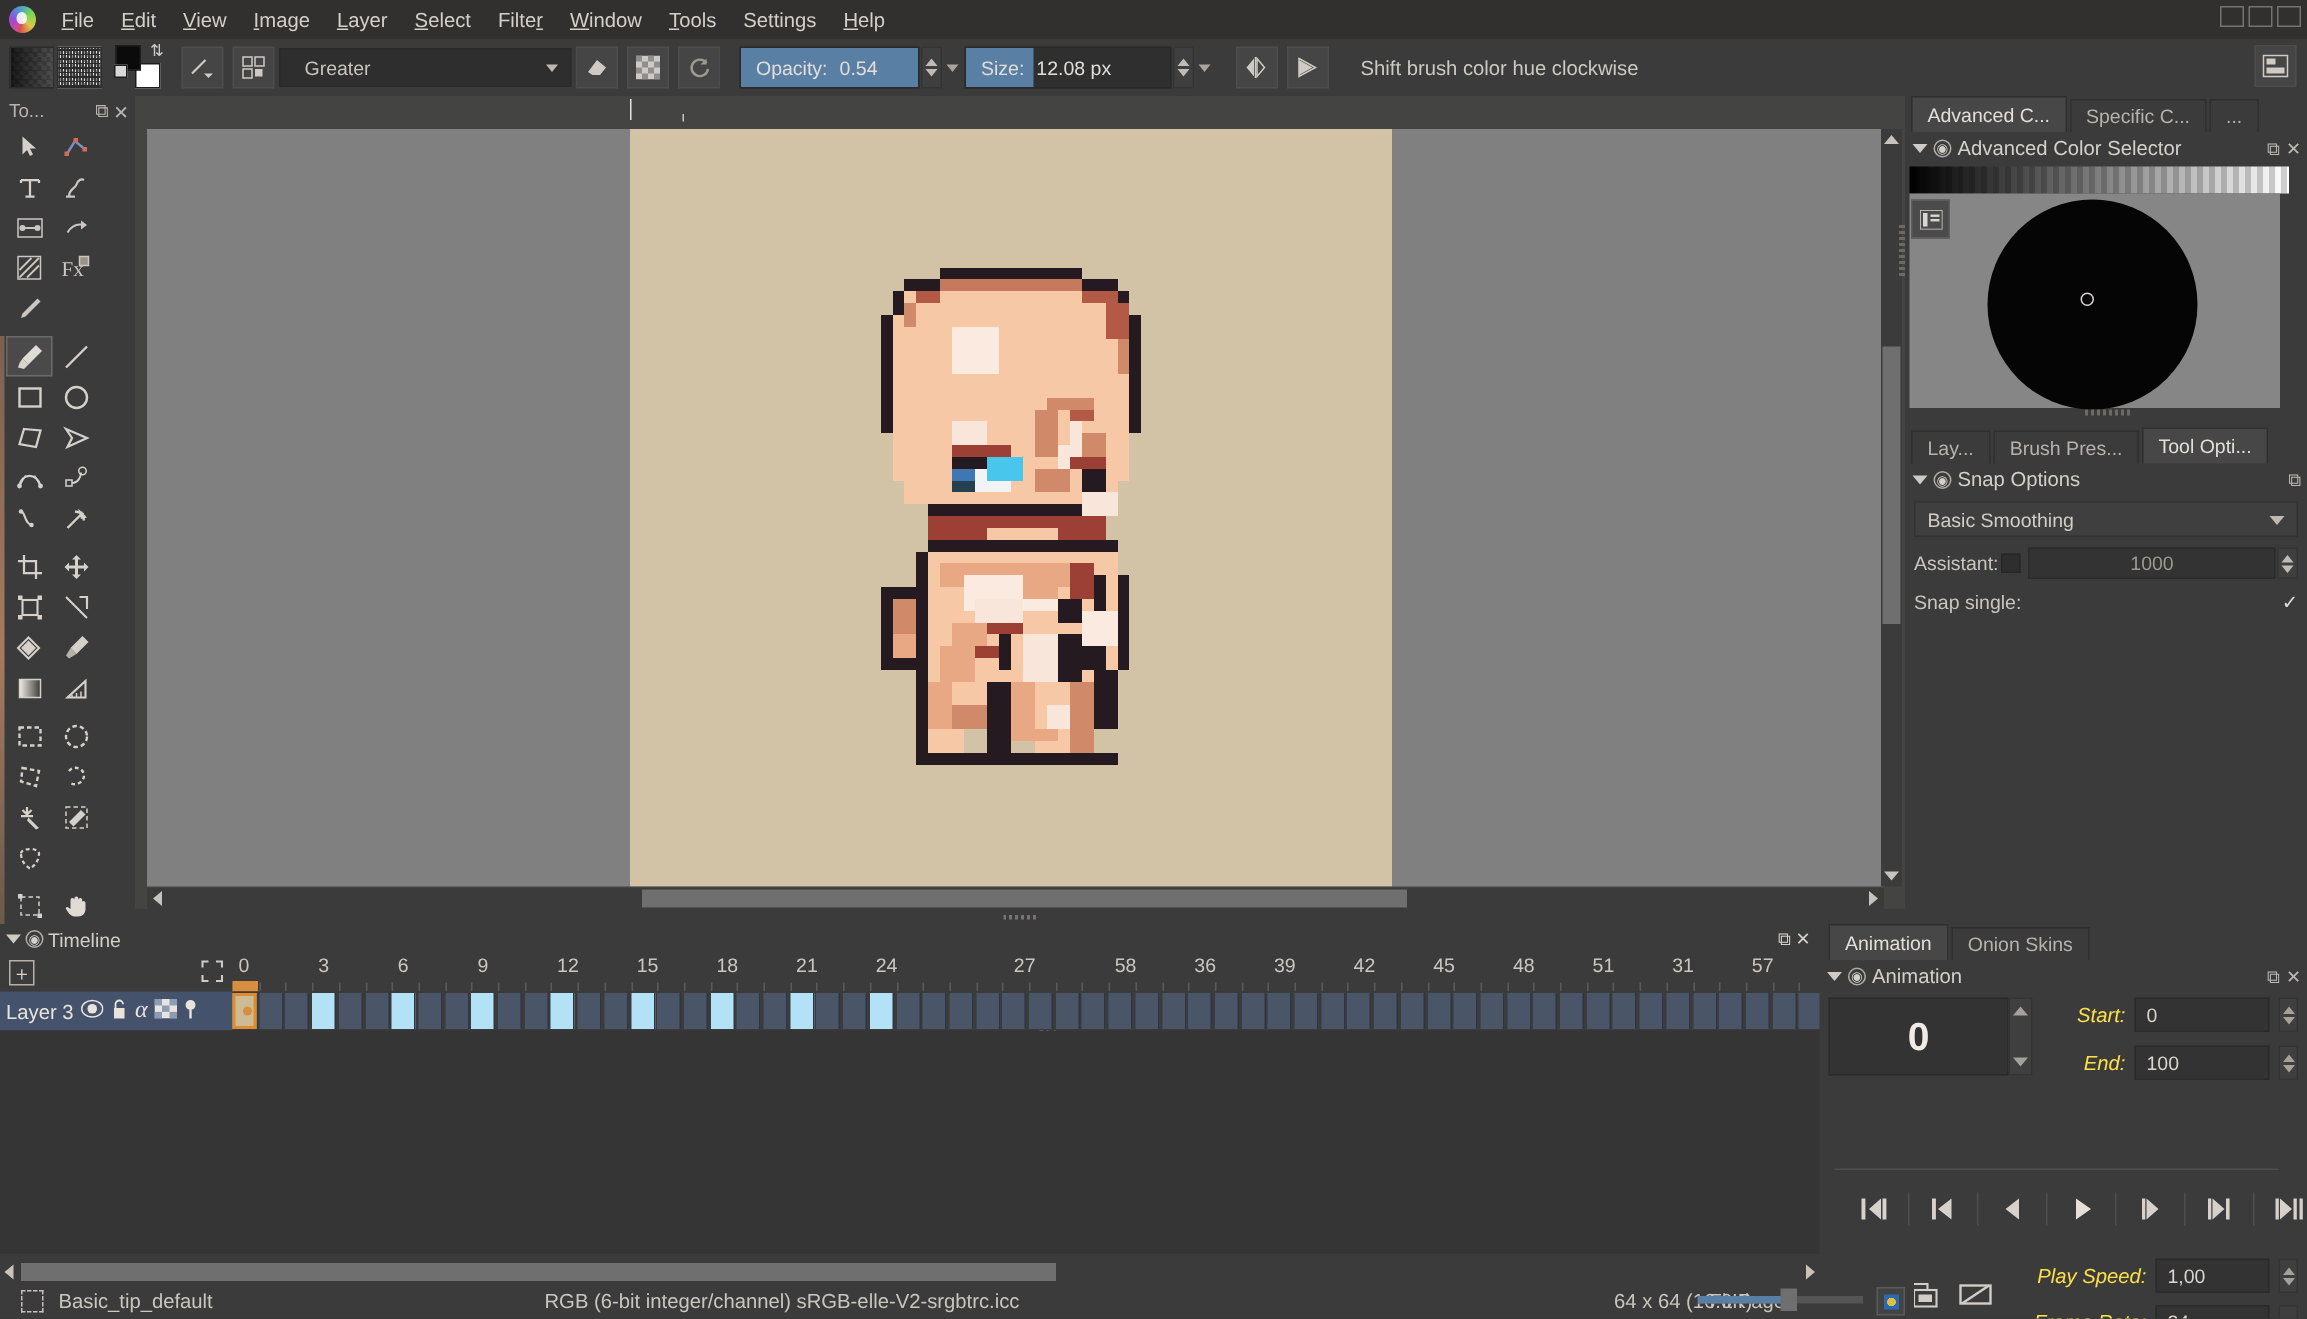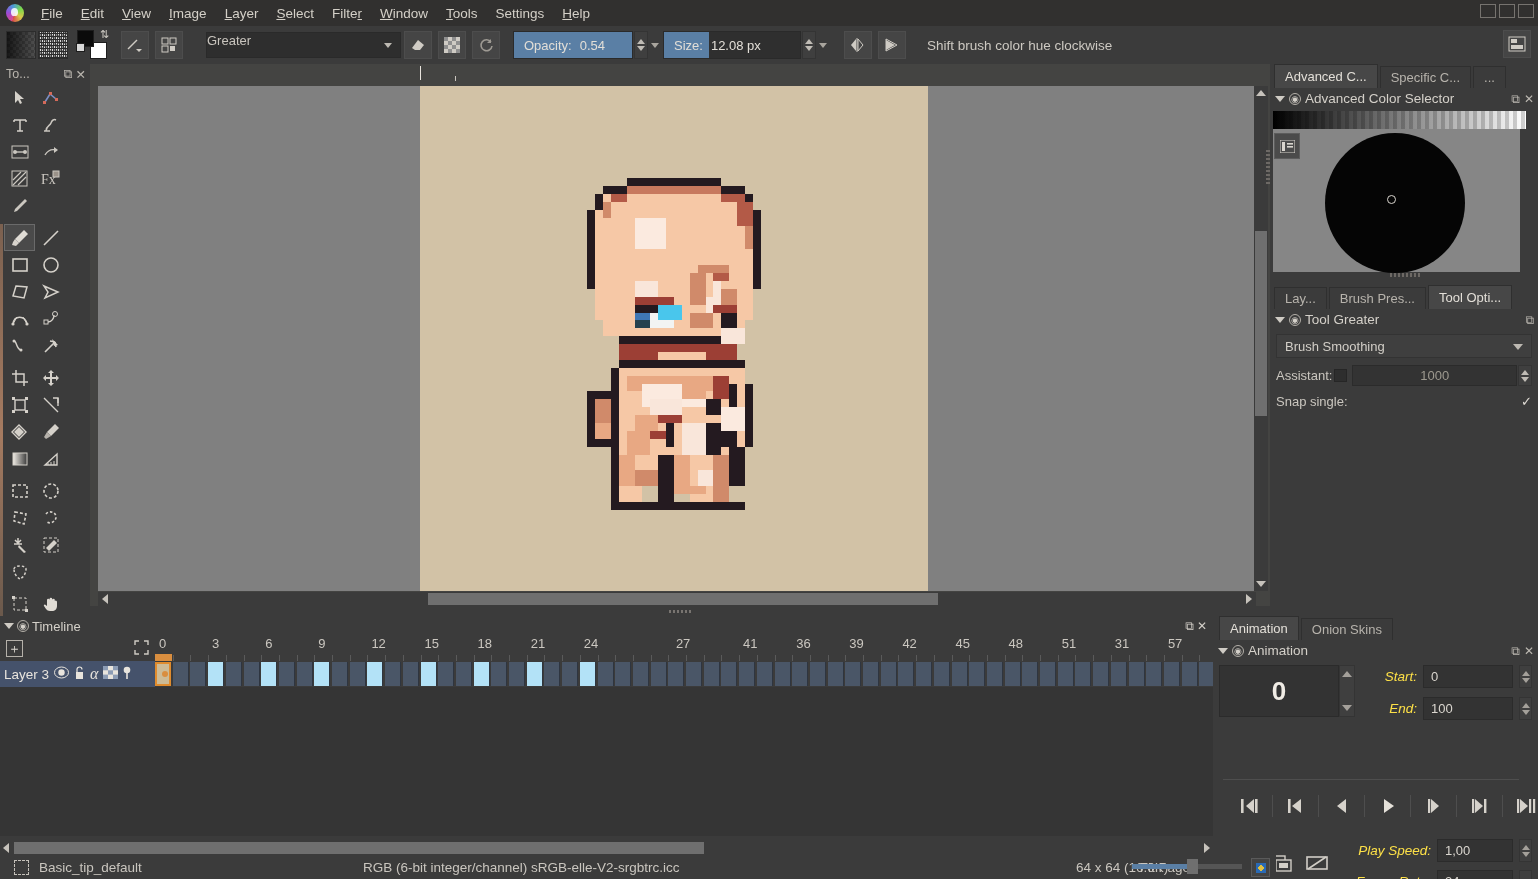--- a/index.html
+++ b/index.html
@@ -49,22 +49,22 @@
   .fgbg .bg { position:absolute; left:14px; top:13px; width:17px;height:17px;
     background:#ffffff; border:1px solid #1d1d1d; }
   .fgbg .sm { position:absolute; left:0px; top:14px; width:9px;height:9px;
     background:#d8d8d8; border:1px solid #1d1d1d; }
   .fgbg .swap { position:absolute; right:0px; top:0px; width:12px;height:12px;
     color:#cfcbc4; font-size:11px; line-height:11px; }
   .tbtn { width:28px;height:28px; border:1px solid #4d4d4d; background:#454545;
     margin:0 3px; display:flex;align-items:center;justify-content:center;
     color:#cfcbc4; }
   .combo { height:26px; background:#2e2e2e; border:1px solid #2a2a2a;
-    min-width:195px; display:flex; align-items:flex-start; padding:0 0;
-    color:#c9c5be; position:relative; margin-left:20px; }
+    min-width:195px; display:flex; align-items:center; padding:0 16px;
+    color:#c9c5be; position:relative; margin-left:0; }
   .combo .arr { position:absolute; right:8px; top:10px;
     border-left:4px solid transparent;border-right:4px solid transparent;
     border-top:5px solid #bdb9b2;}
   .slider-box { height:28px; background:#2f2f2f; border:1px solid #2a2a2a;
     display:flex; align-items:center; position:relative; overflow:hidden;
     min-width:120px; }
   .slider-box .fillbar { position:absolute; left:0; top:0; bottom:0;
     background:#5a7fa5; }
   .slider-box .lab { position:relative; padding-left:10px; color:#e2ded7; }
   .slider-box .val { position:relative; padding-left:8px; color:#e2ded7; }
@@ -794,27 +794,27 @@
       <div class="tab">
           <span>Brush Pres...</span>
         </div>
       <div class="tab active">
           <span>Tool Opti...</span>
         </div>
     </div>
     <div class="dockhdr">
       <span class="tri"></span>
       <span class="circ">◉</span>
-      <span>Tool Greater</span>
+      <span>Snap Options</span>
       <span class="sp"></span>
       <span class="ic">⧉</span>
     </div>
     <div class="to-body">
       <div class="to-combo">
-        <span>Brush Smoothing</span>
+        <span>Basic Smoothing</span>
         <span class="arr"></span>
       </div>
       <div class="to-row">
         <span class="lbl">Assistant:</span>
         <span class="to-chk"></span>
         <span class="to-num">1000</span>
         <span class="spin" style="height:21px">
             <b class="up"></b>
             <b class="dn"></b>
           </span>
@@ -948,21 +948,21 @@
           <div class="num" style="left: 57.1px;">3</div>
           <div class="num" style="left: 110.2px;">6</div>
           <div class="num" style="left: 163.3px;">9</div>
           <div class="num" style="left: 216.4px;">12</div>
           <div class="num" style="left: 269.5px;">15</div>
           <div class="num" style="left: 322.6px;">18</div>
           <div class="num" style="left: 375.7px;">21</div>
           <div class="num" style="left: 428.8px;">24</div>
           <div class="num" style="left: 481.9px; margin-left: 39px;">27</div>
           <div class="num" style="left: 535px; margin-top: 44px;">30</div>
-          <div class="num" style="left: 588.1px;">41</div>
+          <div class="num" style="left: 588.1px;">58</div>
           <div class="num" style="left: 641.2px;">36</div>
           <div class="num" style="left: 694.3px;">39</div>
           <div class="num" style="left: 747.4px;">42</div>
           <div class="num" style="left: 800.5px;">45</div>
           <div class="num" style="left: 853.6px;">48</div>
           <div class="num" style="left: 906.7px;">51</div>
           <div class="num" style="left: 959.8px;">31</div>
           <div class="num" style="left: 1012.9px;">57</div>
           <div class="cur" style="left: 0px;"></div>
         </div>

